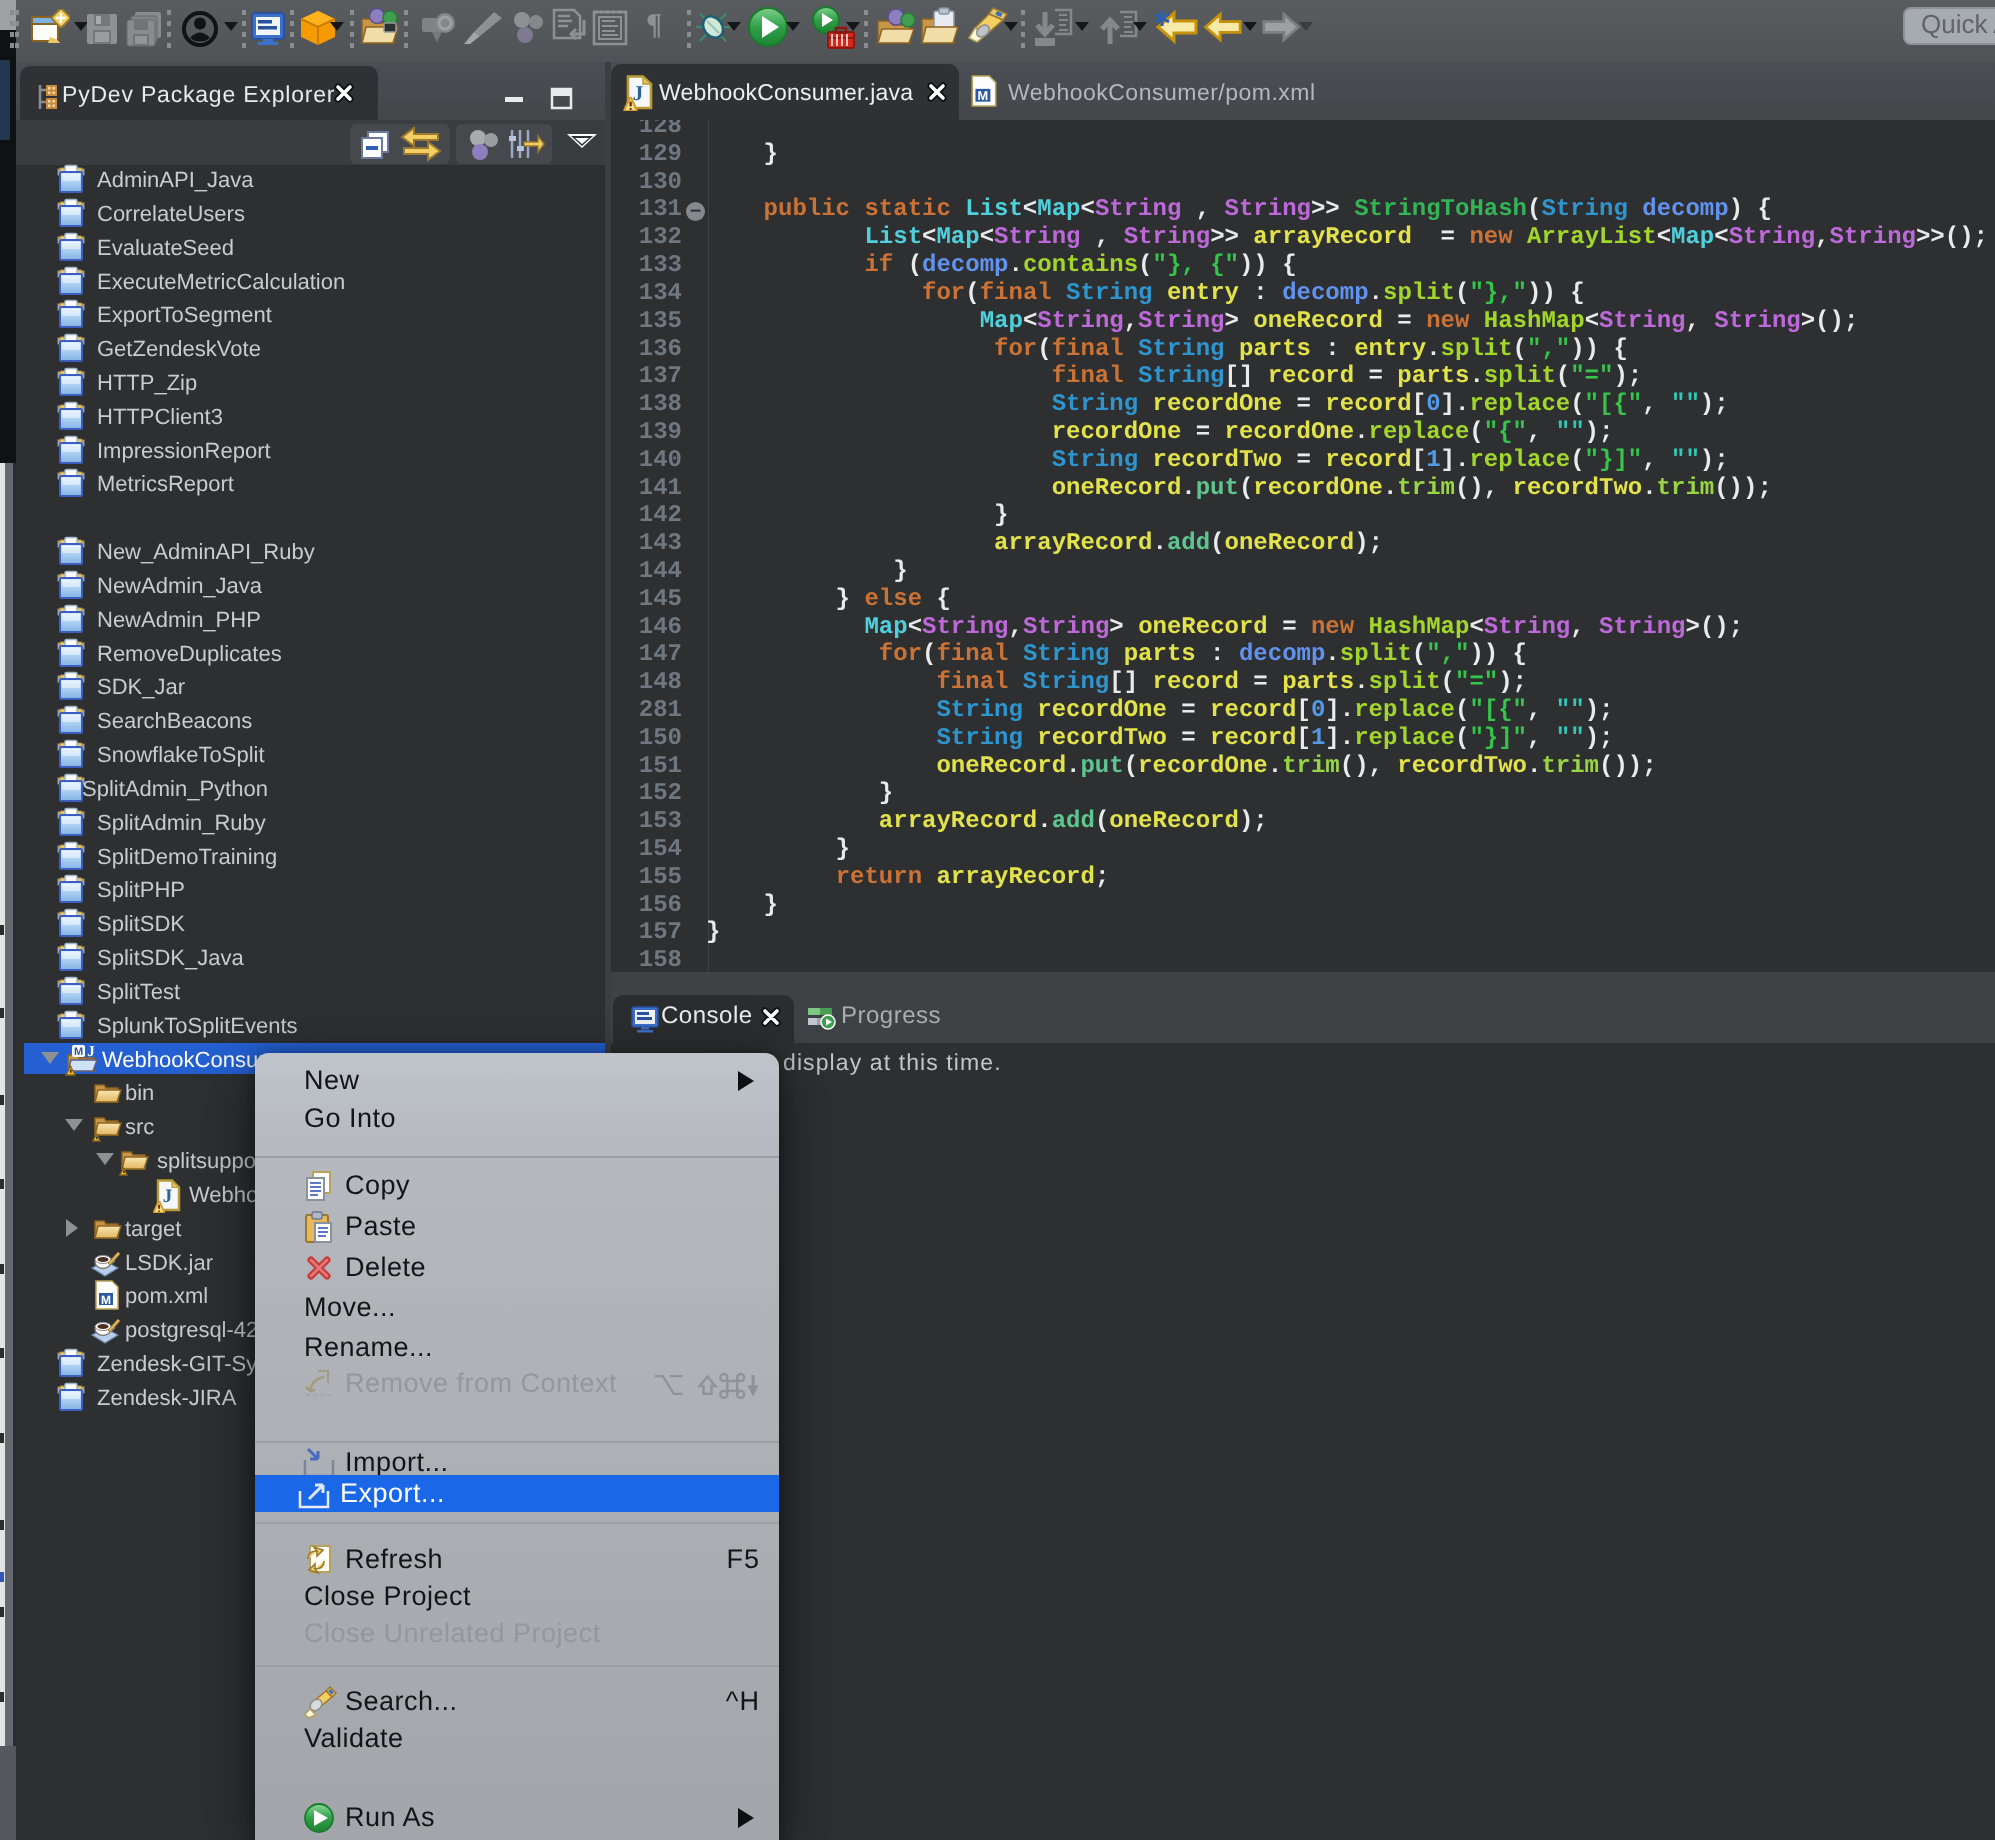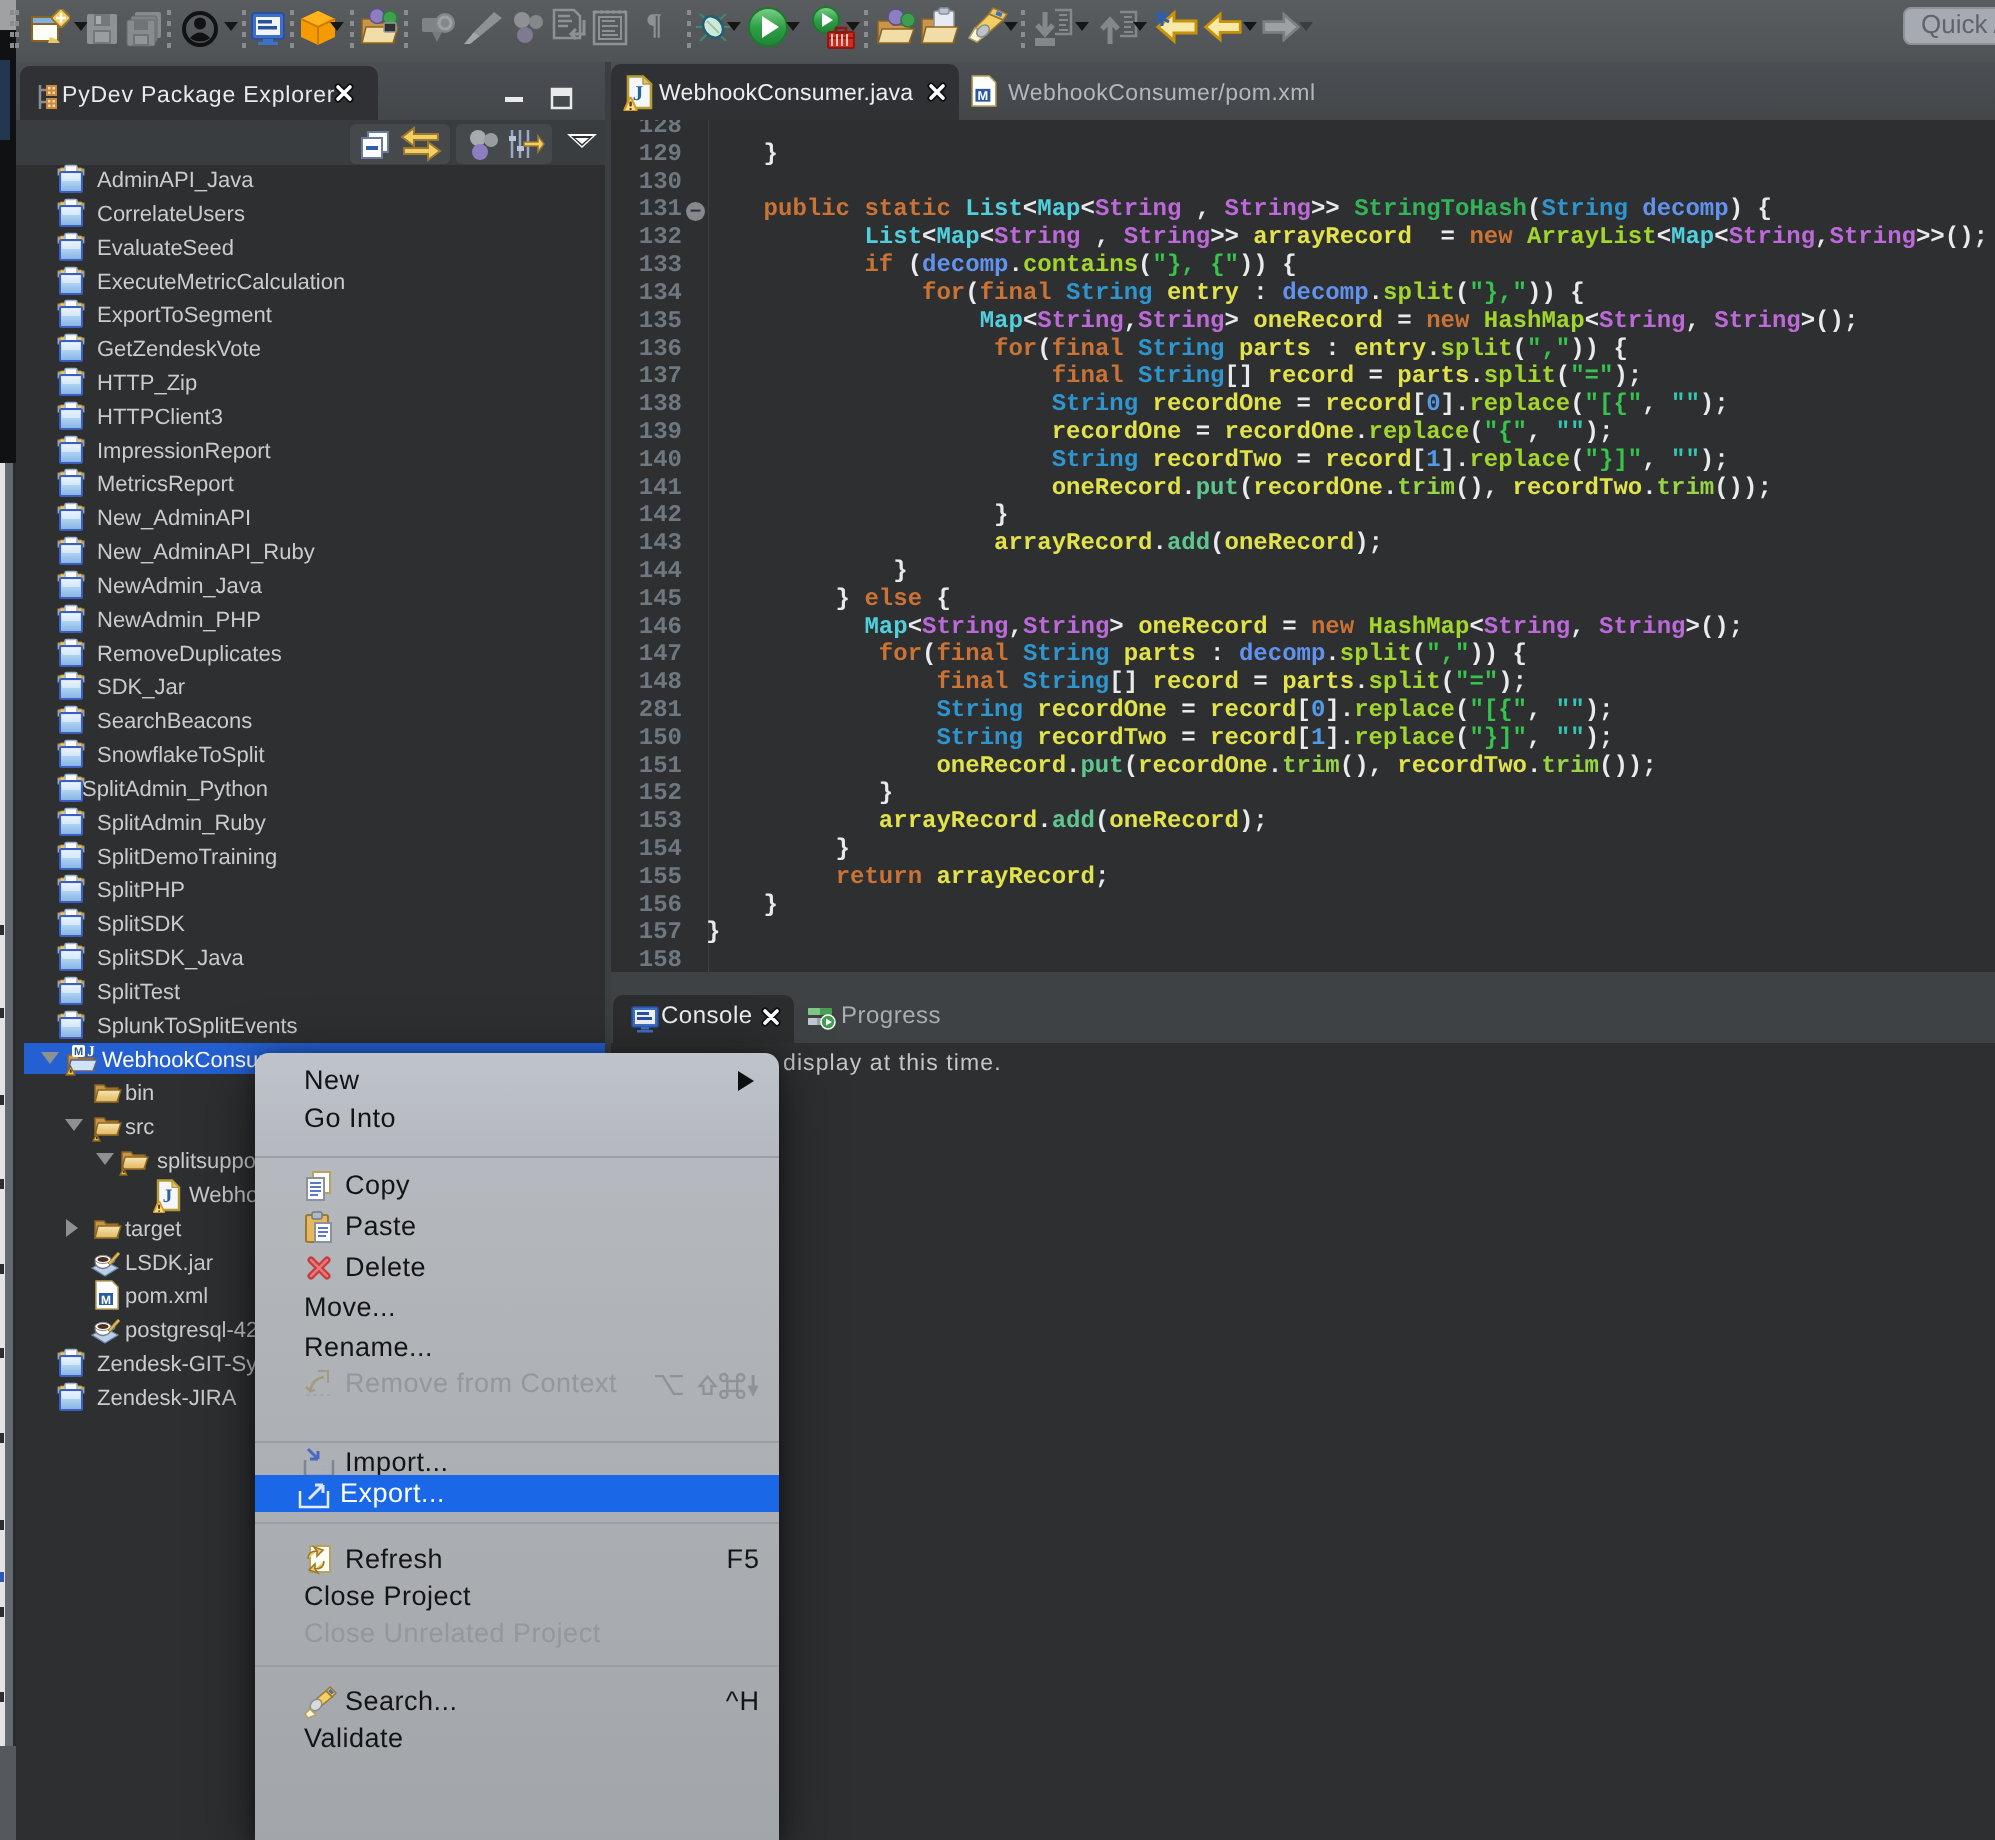--- a/index.html
+++ b/index.html
@@ -442,31 +442,20 @@
 <div class="trow" style="top:302px">
           <span class="ticon" style="left:40px"><svg width="30" height="32" viewBox="0 0 30 32">
               <rect x="2" y="5" width="6" height="6" fill="#b9bcc0" stroke="#8e9194" stroke-width="1"></rect>
               <rect x="22" y="5" width="6" height="6" fill="#b9bcc0" stroke="#8e9194" stroke-width="1"></rect>
               <rect x="4" y="4" width="22" height="8" rx="1" fill="#e8c66a" stroke="#b08c30" stroke-width="1"></rect>
               <rect x="9" y="1.5" width="12" height="7" rx="1.5" fill="#fdfdfd" stroke="#9fb6cc" stroke-width="1.6"></rect>
               <rect x="4" y="8" width="22" height="20" rx="1.5" fill="url(#gf)" stroke="#3c5ec2" stroke-width="2"></rect>
               <rect x="6" y="10" width="18" height="7" rx="1" fill="#ffffff" opacity="0.45"></rect>
             </svg></span>
           <span class="tlabel" style="left:81px">MetricsReport</span>
-        </div>
-<div class="trow" style="top:336px">
-          <span class="ticon" style="left:40px"><svg width="30" height="32" viewBox="0 0 30 32">
-              <rect x="2" y="5" width="6" height="6" fill="#b9bcc0" stroke="#8e9194" stroke-width="1"></rect>
-              <rect x="22" y="5" width="6" height="6" fill="#b9bcc0" stroke="#8e9194" stroke-width="1"></rect>
-              <rect x="4" y="4" width="22" height="8" rx="1" fill="#e8c66a" stroke="#b08c30" stroke-width="1"></rect>
-              <rect x="9" y="1.5" width="12" height="7" rx="1.5" fill="#fdfdfd" stroke="#9fb6cc" stroke-width="1.6"></rect>
-              <rect x="4" y="8" width="22" height="20" rx="1.5" fill="url(#gf)" stroke="#3c5ec2" stroke-width="2"></rect>
-              <rect x="6" y="10" width="18" height="7" rx="1" fill="#ffffff" opacity="0.45"></rect>
-            </svg></span>
-          <span class="tlabel" style="left:81px">New_AdminAPI</span>
         </div>
 <div class="trow" style="top:370px">
           <span class="ticon" style="left:40px"><svg width="30" height="32" viewBox="0 0 30 32">
               <rect x="2" y="5" width="6" height="6" fill="#b9bcc0" stroke="#8e9194" stroke-width="1"></rect>
               <rect x="22" y="5" width="6" height="6" fill="#b9bcc0" stroke="#8e9194" stroke-width="1"></rect>
               <rect x="4" y="4" width="22" height="8" rx="1" fill="#e8c66a" stroke="#b08c30" stroke-width="1"></rect>
               <rect x="9" y="1.5" width="12" height="7" rx="1.5" fill="#fdfdfd" stroke="#9fb6cc" stroke-width="1.6"></rect>
               <rect x="4" y="8" width="22" height="20" rx="1.5" fill="url(#gf)" stroke="#3c5ec2" stroke-width="2"></rect>
               <rect x="6" y="10" width="18" height="7" rx="1" fill="#ffffff" opacity="0.45"></rect>
             </svg></span>
@@ -949,15 +938,30 @@
             <ellipse cx="14" cy="20" rx="6.5" ry="5" fill="#d8dbde" stroke="#8a8d90" stroke-width="1.5" transform="rotate(-42 14 20)"></ellipse>
             <path d="M8 24 L14 30 L6 33 L3 29 Z" fill="#fdf6dc" stroke="#b0a060" stroke-width="1.5"></path>
             <rect x="27" y="5" width="5" height="3" fill="#3a6ec0" transform="rotate(45 29 6)"></rect>
           </svg></span>
         <span class="mtxt" style="left:85px">Search...</span>
         <span class="mkey">^H</span>
       </div>
 <div class="mrow" style="top:667px">
         <span class="mtxt" style="left:44px">Validate</span>
       </div>
+<div class="mrow" style="top:746px">
+        <span class="mico"><svg width="36" height="36" viewBox="0 0 36 36">
+            <circle cx="17" cy="17" r="14" fill="url(#ggreen2)" stroke="#1c7a2e" stroke-width="1.8"></circle>
+            <path d="M12 9 L26 17 L12 25 Z" fill="#fff"></path>
+            <defs>
+              <linearGradient id="ggreen2" x1="0" y1="0" x2="0" y2="1">
+                <stop offset="0" stop-color="#8ed898"></stop>
+                <stop offset="0.5" stop-color="#2fa048"></stop>
+                <stop offset="1" stop-color="#1d8434"></stop>
+              </linearGradient>
+            </defs>
+          </svg></span>
+        <span class="mtxt" style="left:85px">Run As</span>
+        <span class="marr"></span>
+      </div>
     </div>
 </div>
 
 
 </body></html>

